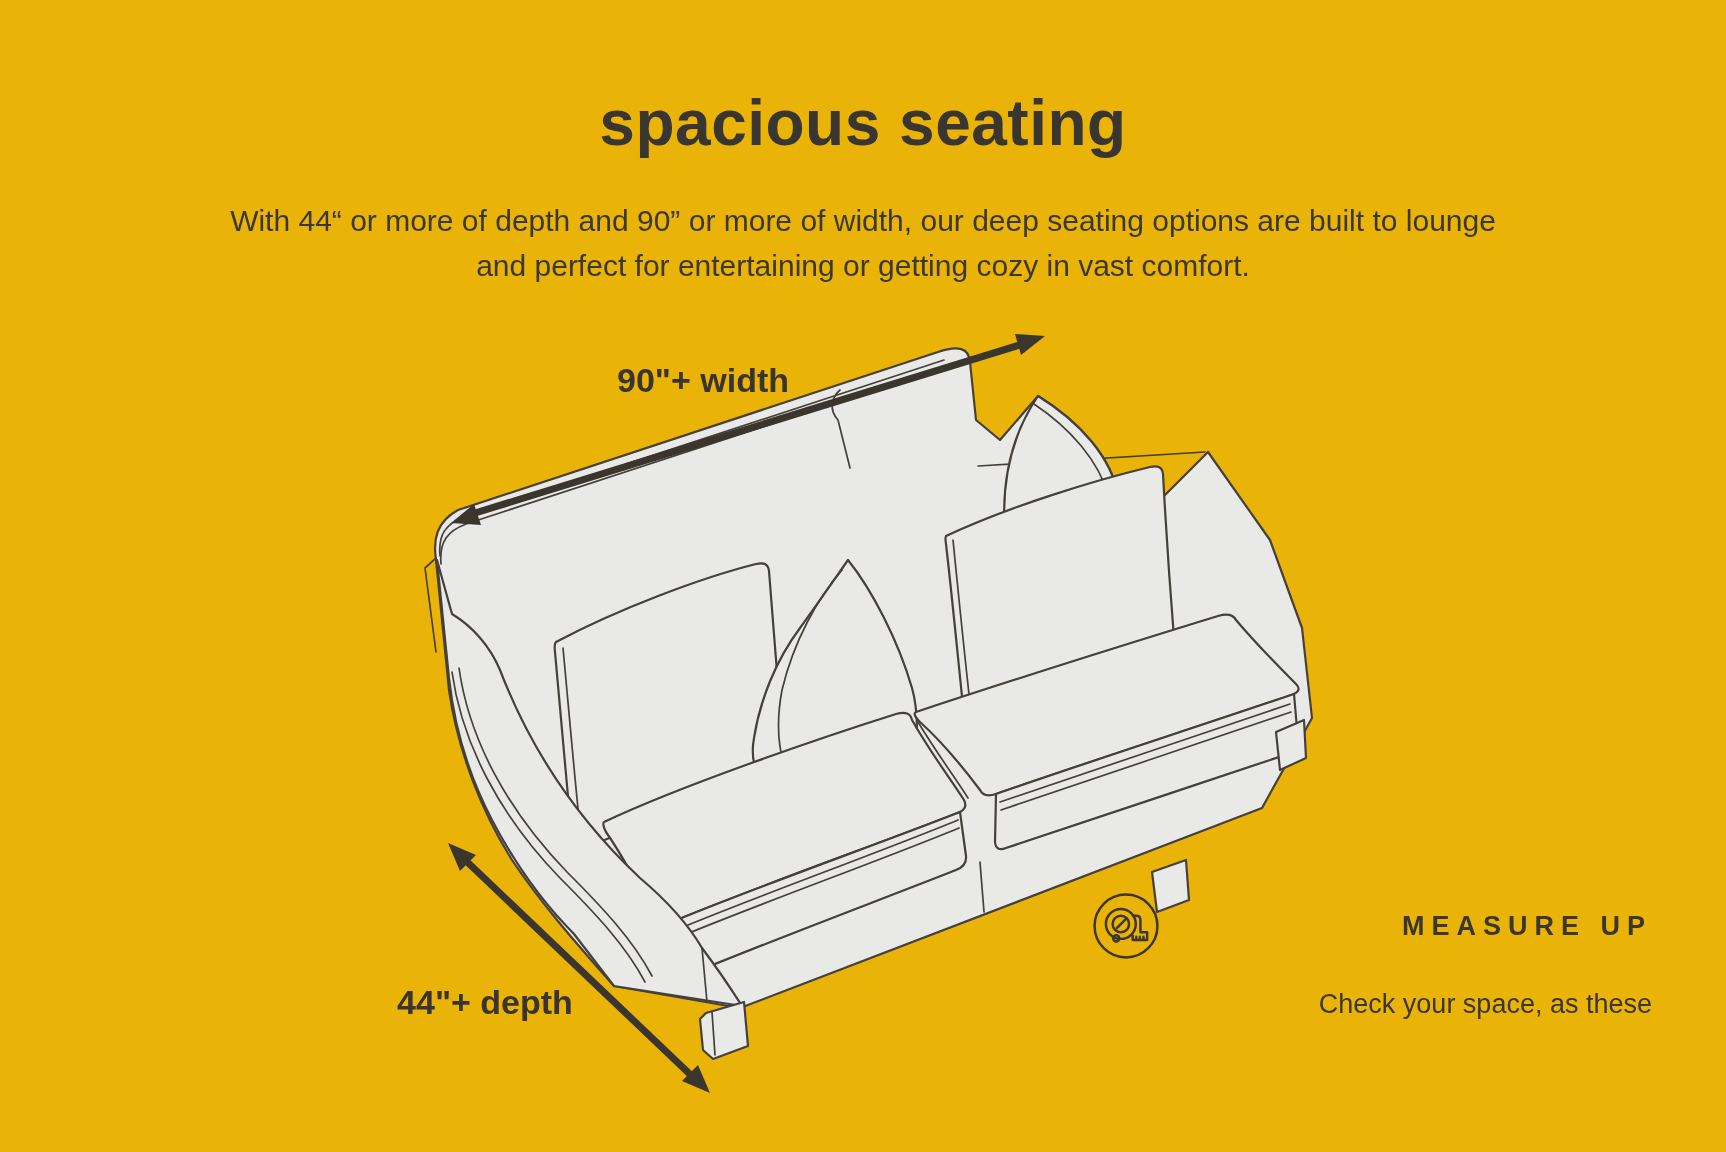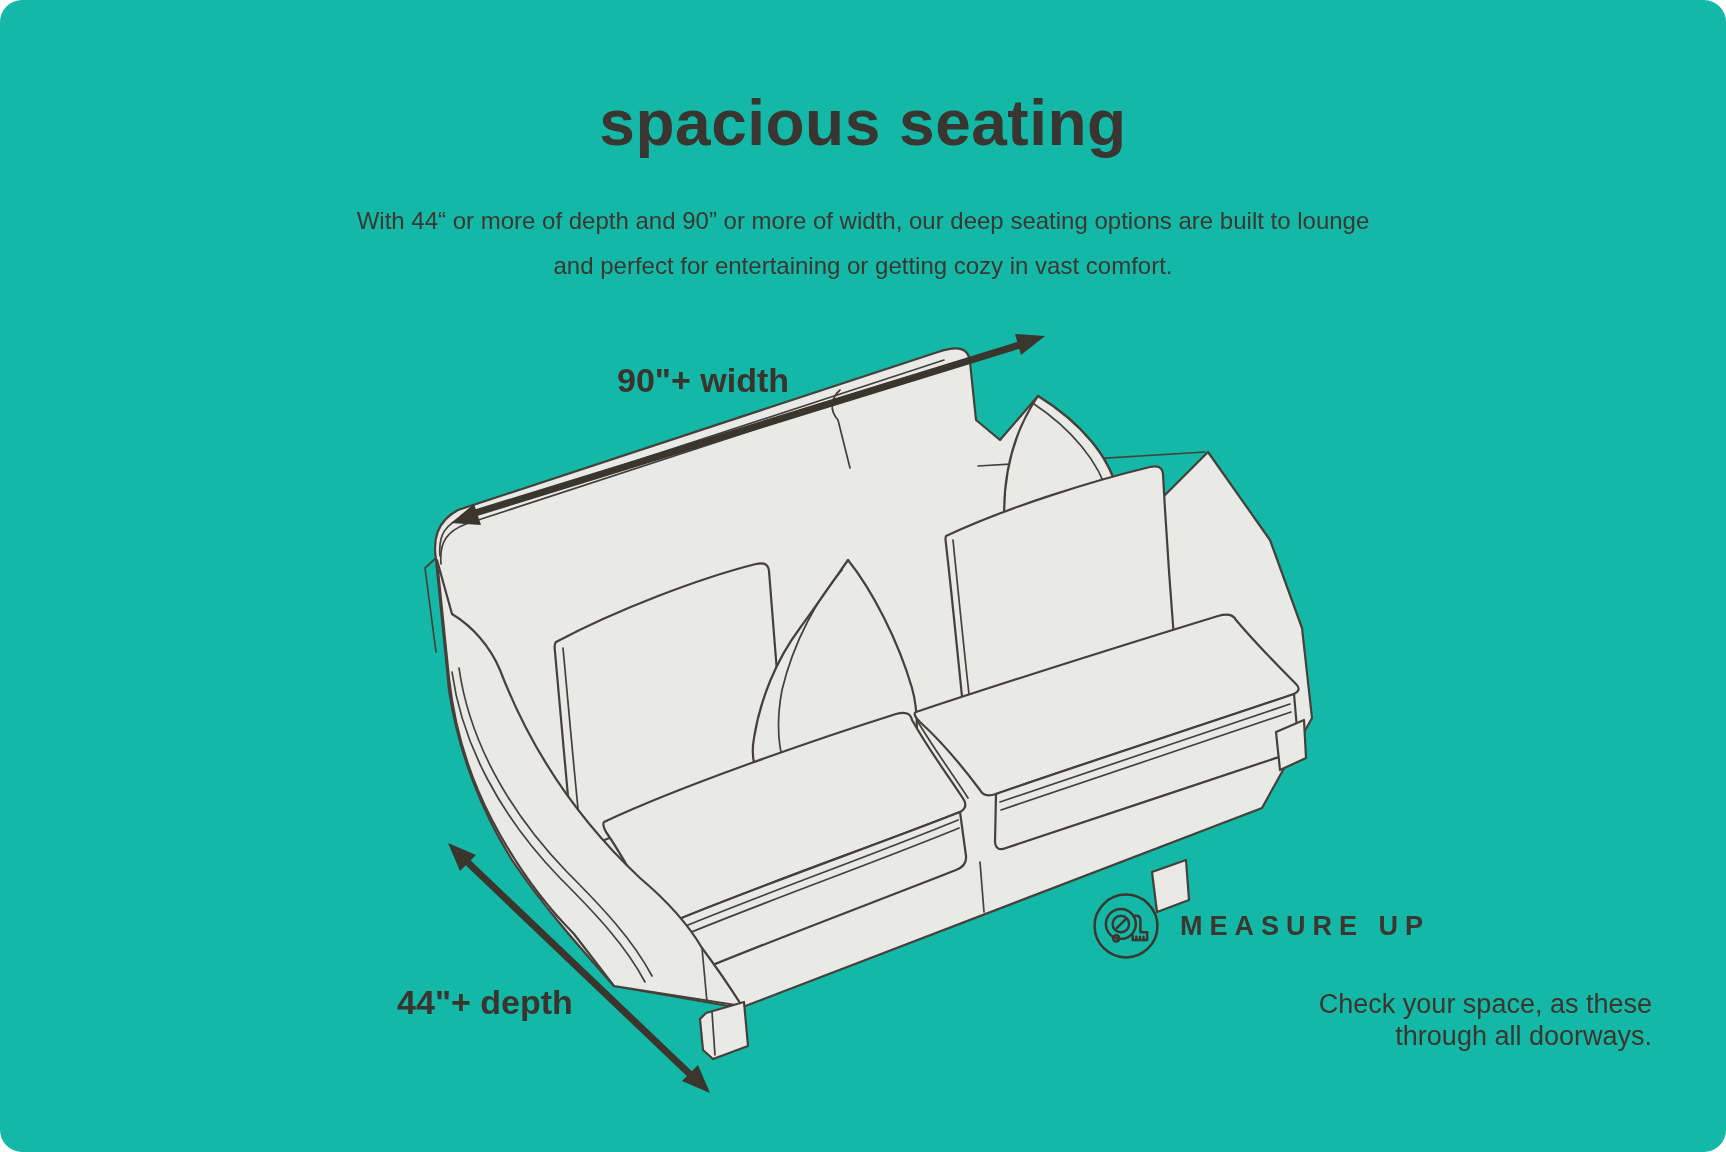--- a/index.html
+++ b/index.html
@@ -1,50 +1,49 @@
 <!DOCTYPE html>
 <html><head>
 <meta charset="utf-8">
 <style>
   html,body{margin:0;padding:0;background:#ffffff;}
   .page{
     position:relative;
     width:1726px;height:1152px;
-    background:#14b8a6;
+    background:#eab308;
     overflow:hidden;
     font-family:"Liberation Sans","DejaVu Sans",sans-serif;
     color:#3a362f;
-    border-radius:22px;
   }
   .page-title{
     position:absolute;top:86px;left:0;width:100%;
     text-align:center;
     font-size:64px;font-weight:bold;letter-spacing:0.5px;
     color:#393530;
   }
   .subtitle{
     position:absolute;top:198px;left:0;width:100%;
     text-align:center;
-    font-size:24px;line-height:45px;
+    font-size:30px;line-height:45px;
     color:#3b3731;
   }
   .diagram-svg{position:absolute;left:0;top:0;width:1726px;height:1152px;}
   .sofa-shape{fill:#e9e9e7;stroke:#45403a;stroke-width:2.2;stroke-linejoin:round;stroke-linecap:round;}
   .sofa-line{fill:none;stroke:#45403a;stroke-width:1.7;stroke-linejoin:round;stroke-linecap:round;}
   .arrow-line{fill:none;stroke:#3a352d;stroke-width:7;stroke-linecap:butt;}
   .arrow-head{fill:#3a352d;stroke:none;}
   .dim-label{
     font-family:"Liberation Sans","DejaVu Sans",sans-serif;
     font-size:34px;font-weight:bold;fill:#39352e;
   }
   .measure-block{
     position:absolute;top:892px;right:74px;width:560px;
     text-align:right;color:#3b362f;
   }
-  .mu-row{display:flex;justify-content:flex-start;align-items:center;gap:20px;}
+  .mu-row{display:flex;justify-content:space-between;align-items:center;gap:20px;}
   .mu-heading{font-size:27px;font-weight:bold;letter-spacing:7px;color:#3b362f;}
   .mu-icon{width:68px;height:68px;flex:0 0 auto;}
   .mu-icon path,.mu-icon circle,.mu-icon line{fill:none;stroke:#3b362f;stroke-width:2.4;stroke-linecap:round;stroke-linejoin:round;}
   .mu-note{margin-top:28px;font-size:27px;line-height:32px;color:#3b362f;}
 </style>
 </head>
 <body>
 
 <div class="page">
 
@@ -220,17 +219,16 @@
         <circle cx="23.5" cy="45" r="3"></circle>
         <path d="M 40,23 L 43.5,23 Q 47,23.5 47,27.5 L 47,39 L 53.5,39 L 53.5,46.5 L 39.5,46.5 L 39.5,42.5"></path>
         <line x1="43" y1="46.5" x2="43" y2="43.5"></line>
         <line x1="46.5" y1="46.5" x2="46.5" y2="43.5"></line>
         <line x1="50" y1="46.5" x2="50" y2="43.5"></line>
       </svg>
       <span class="mu-heading">MEASURE UP</span>
     </div>
     <div class="mu-note">
       <div>Check your space, as these</div>
-      <div>through all doorways.</div>
     </div>
   </div>
 
 </div>
 
 </body></html>

